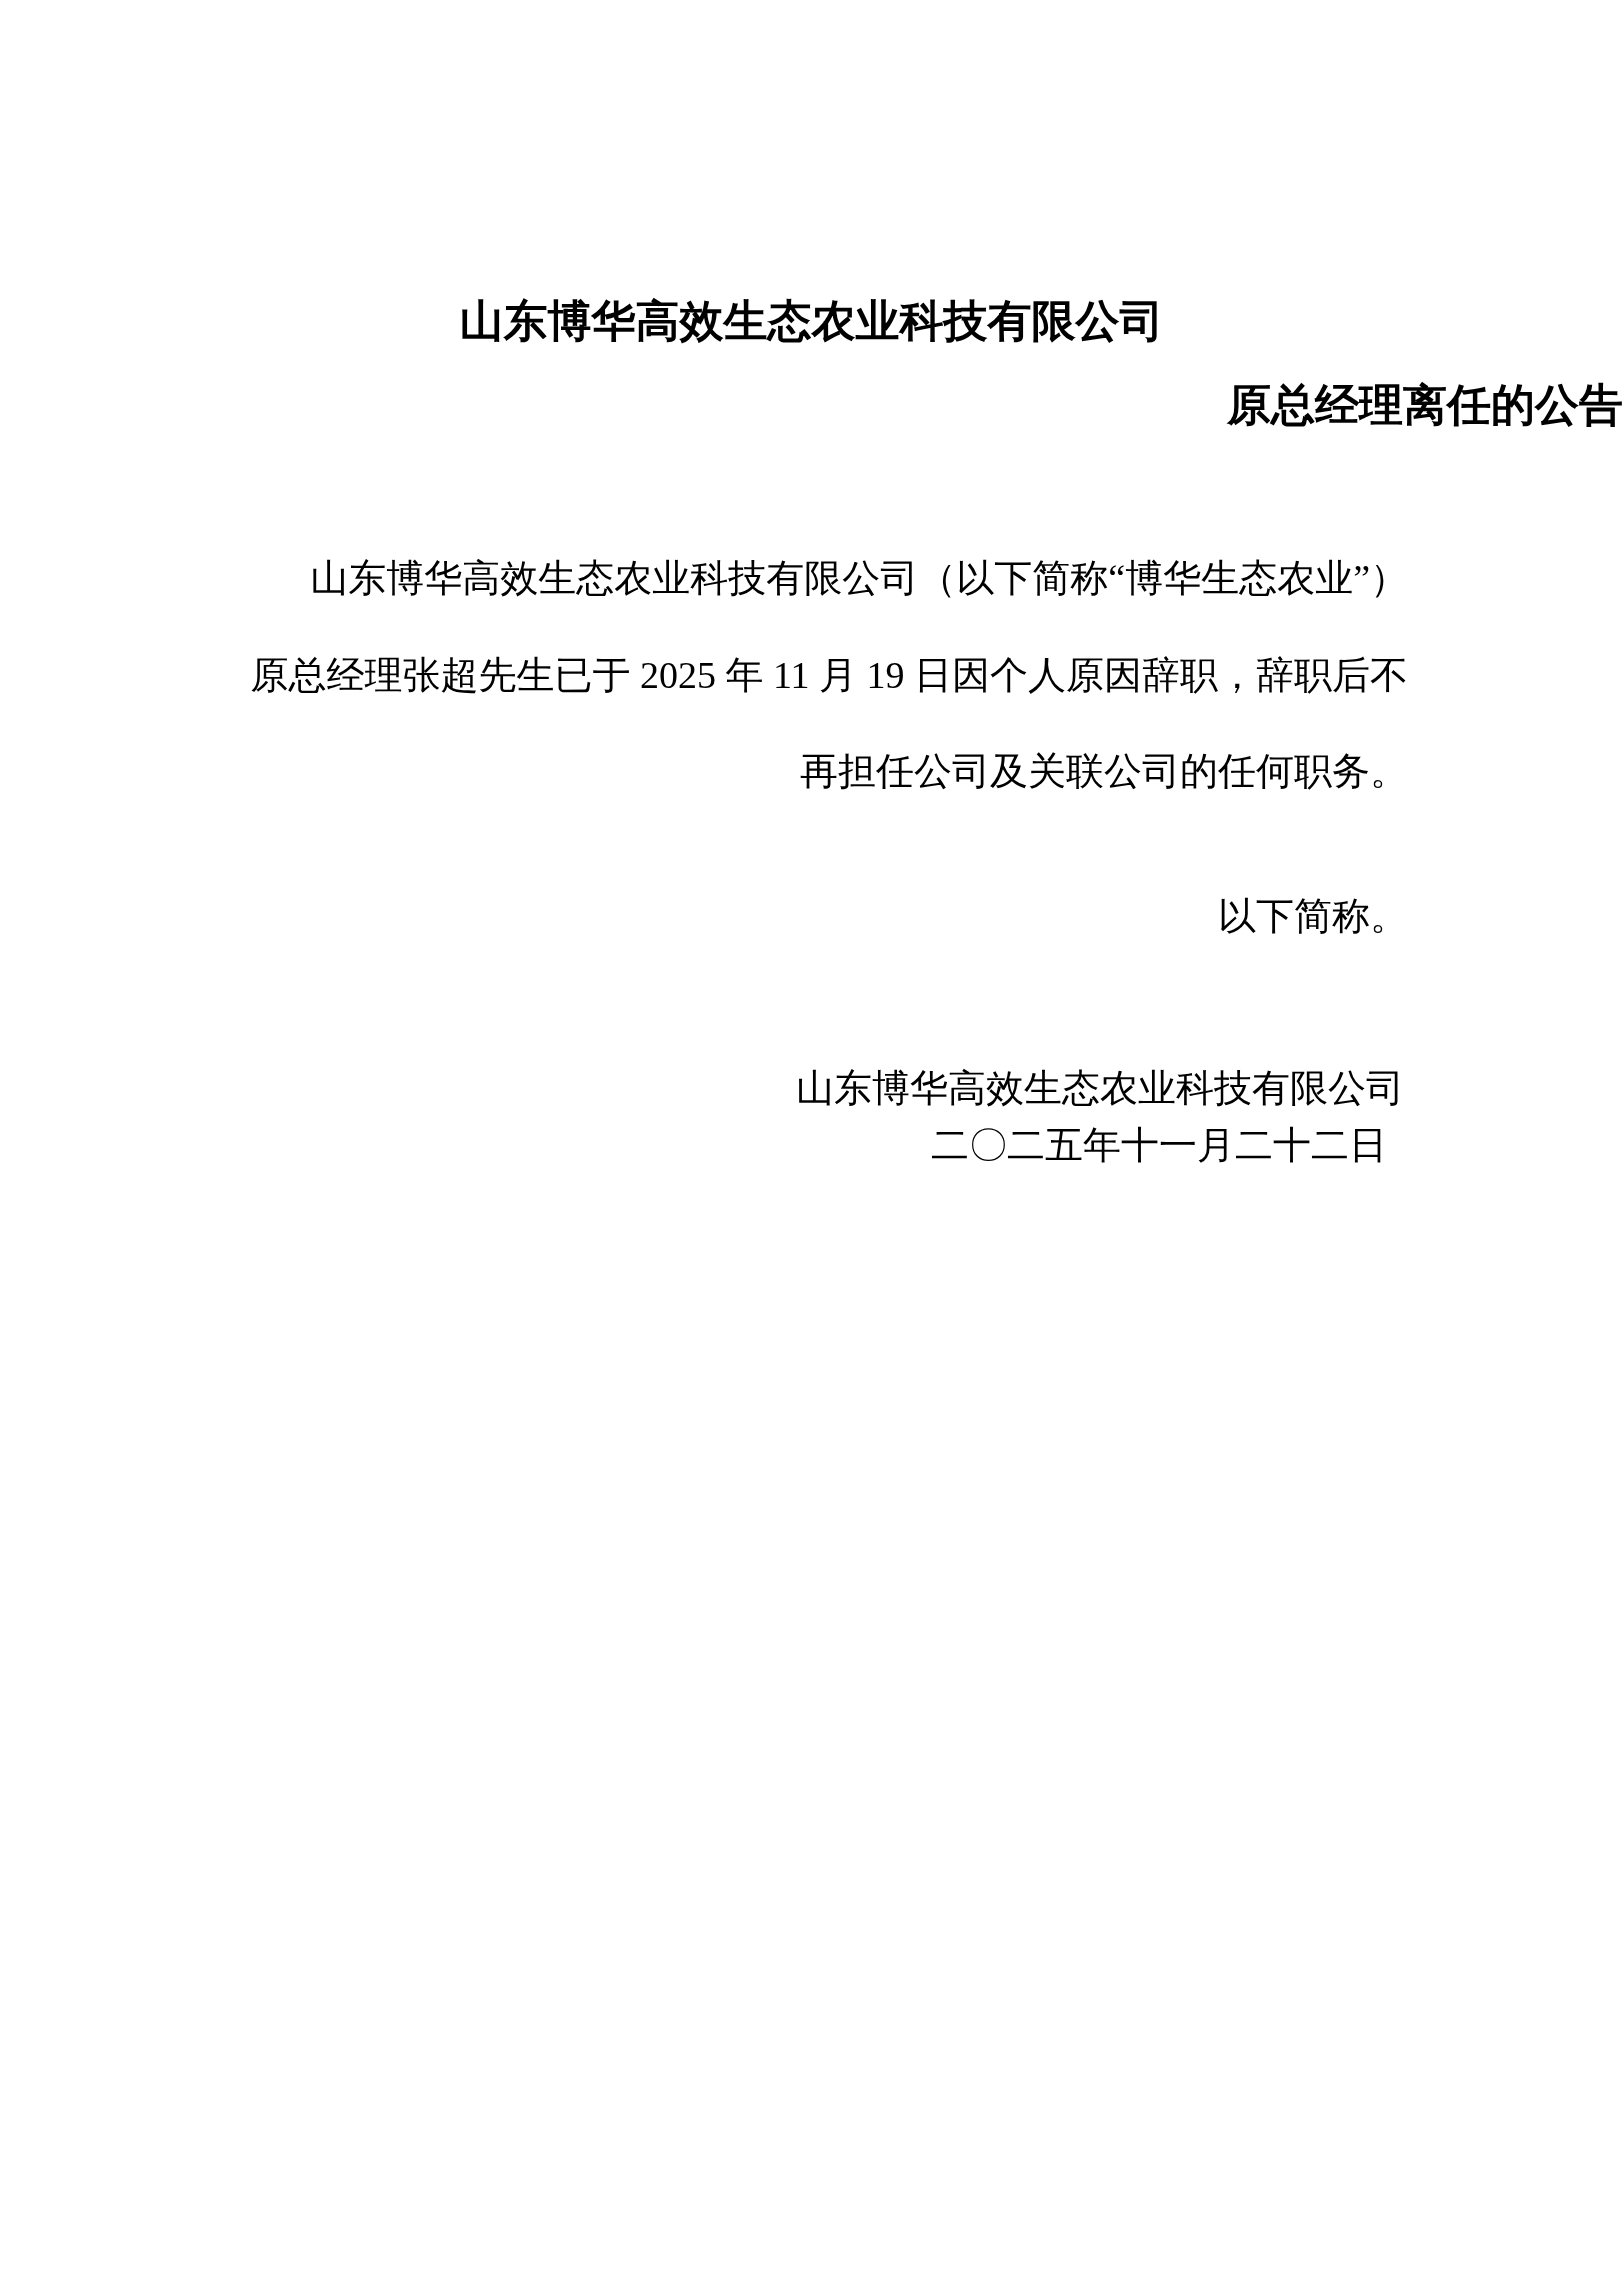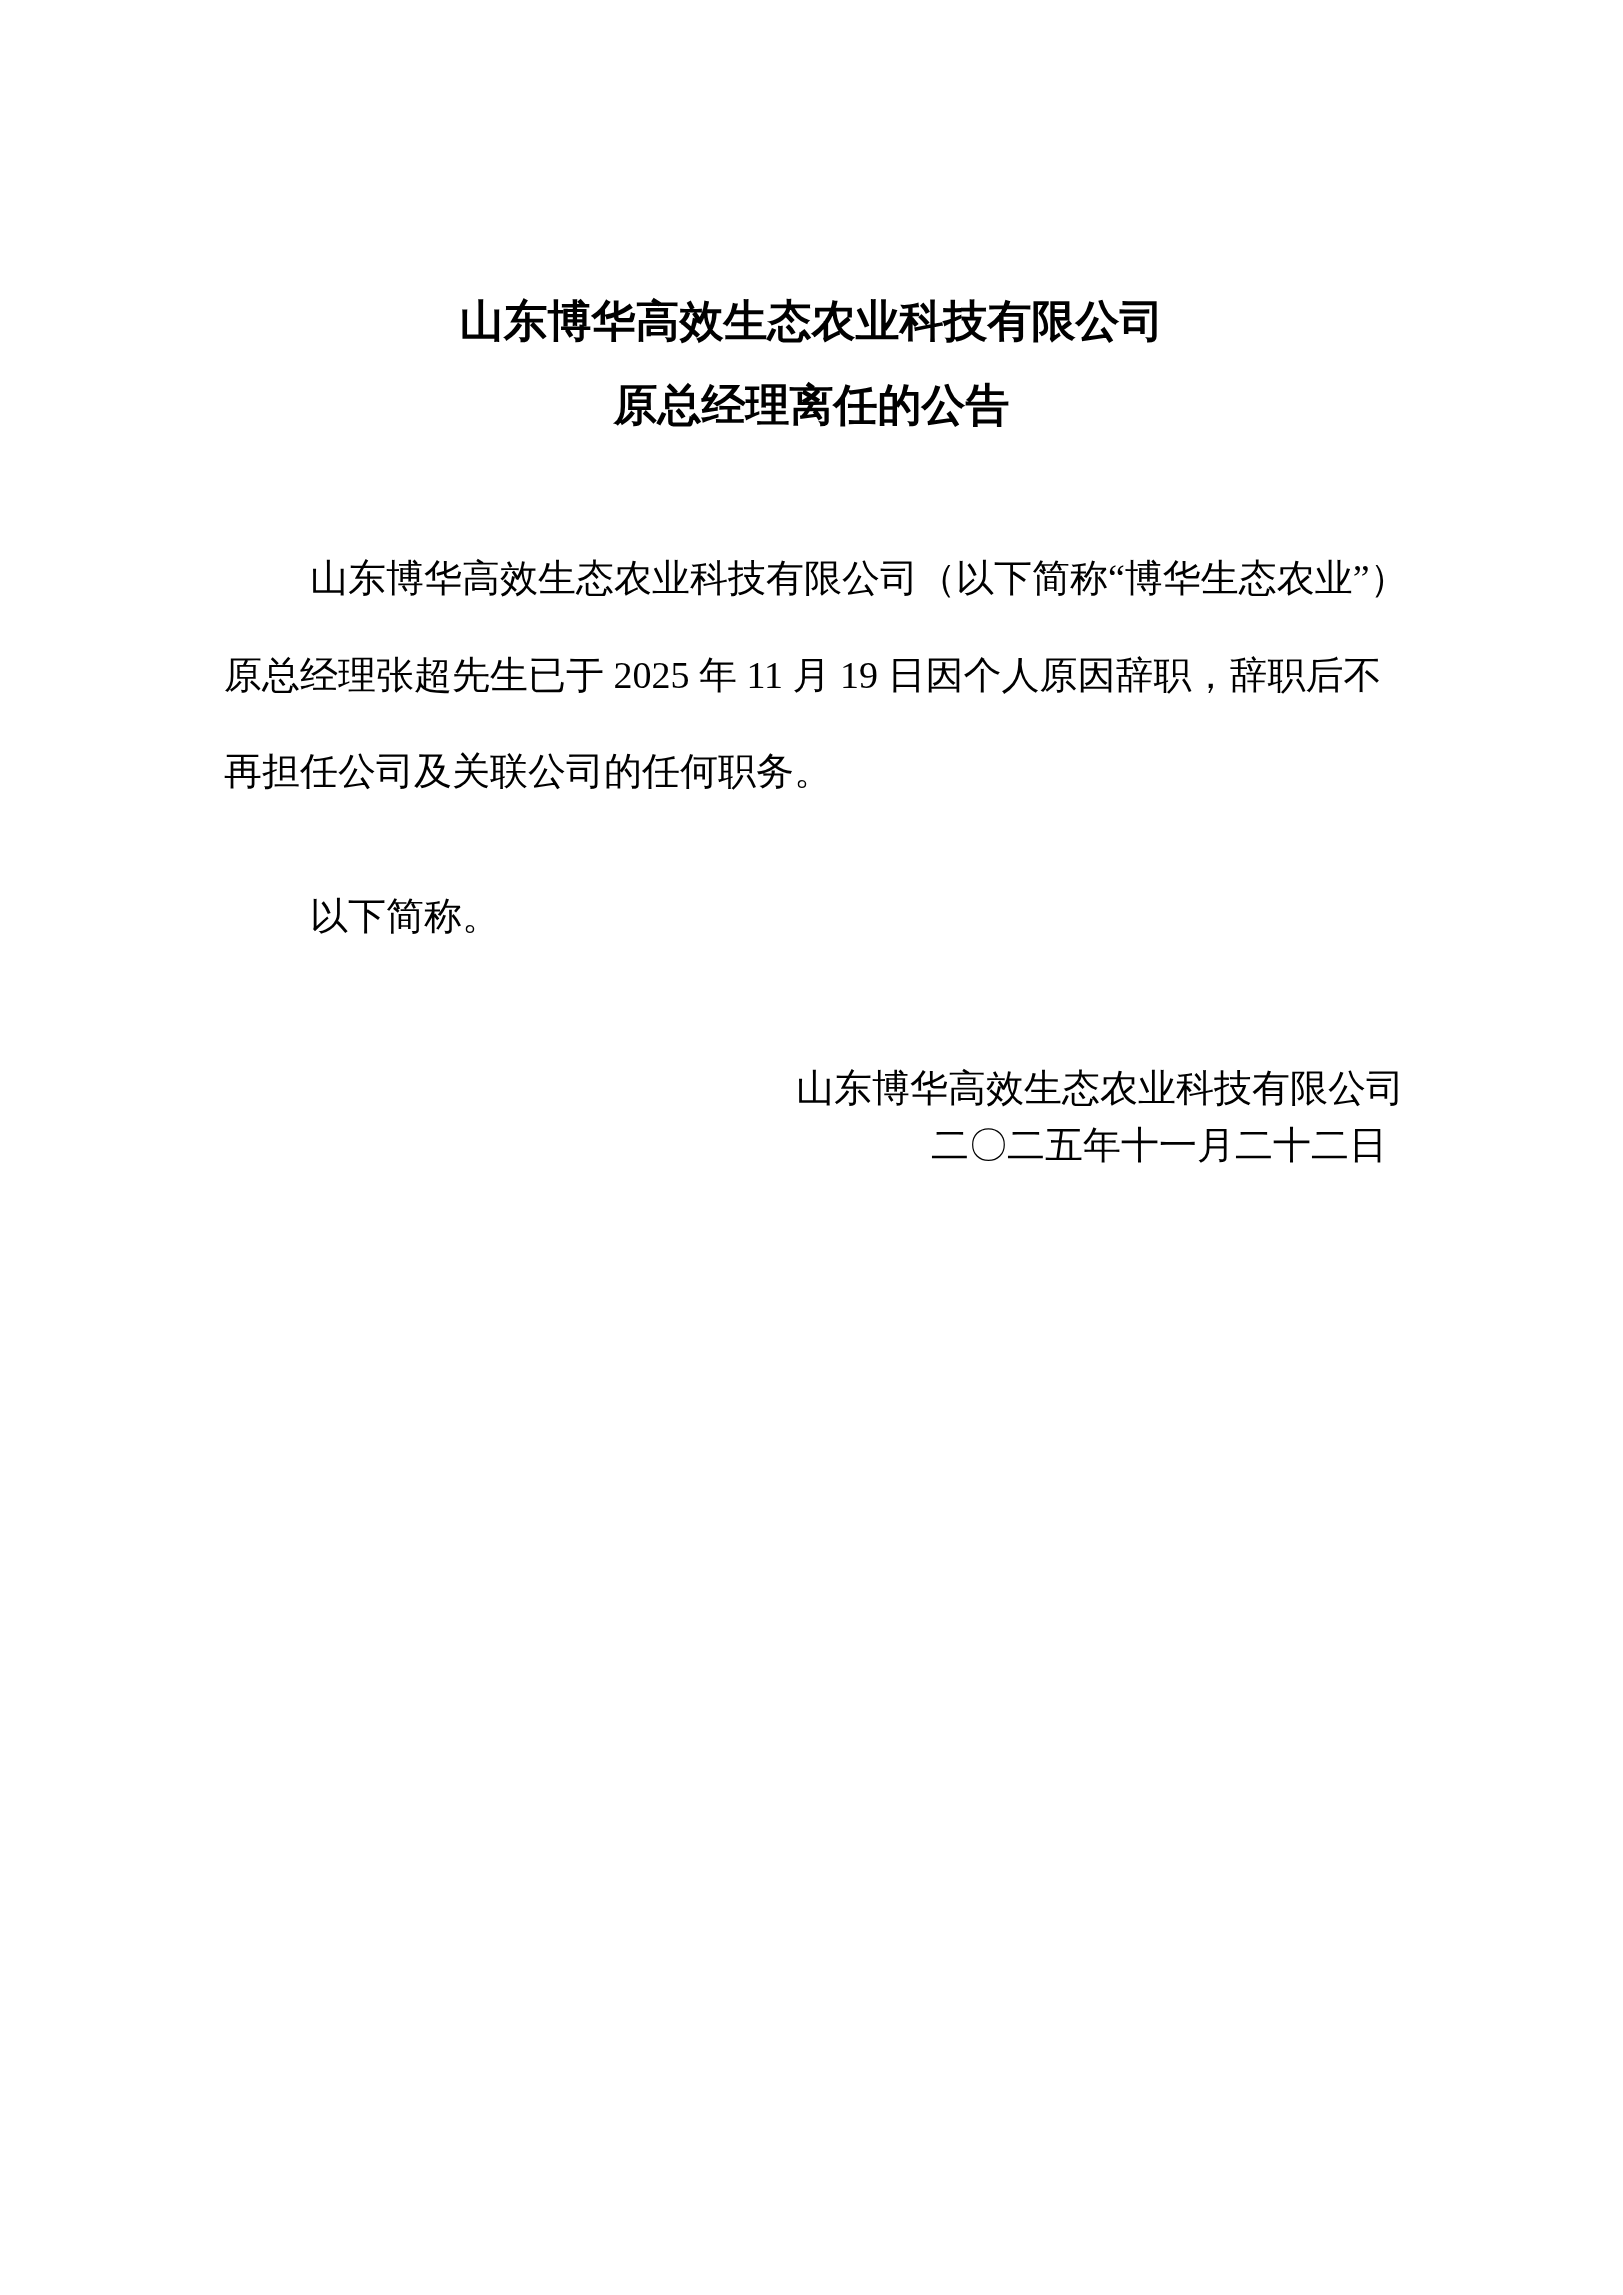--- a/index.html
+++ b/index.html
@@ -23,27 +23,27 @@
     letter-spacing: 0;
   }
   .title {
     left: 0;
     right: 0;
     text-align: center;
     font-size: 44px;
     font-weight: bold;
   }
   .title1 { top: 300px; }
-  .title2 { top: 384px; }
+  .title2 { top: 384px; text-align: right; }
   .body-line {
     left: 224px;
     right: 215px;
     font-size: 38px;
     font-weight: normal;
-    text-align: left;
+    text-align: right;
   }
   .indent { text-indent: 86px; }
   .p1l1 { top: 559px; }
   .p1l2 { top: 656px; }
   .p1l3 { top: 752px; }
   .p2   { top: 813px; }
   .p3   { top: 897px; }
   .sig {
     font-size: 38px;
     text-align: right;

